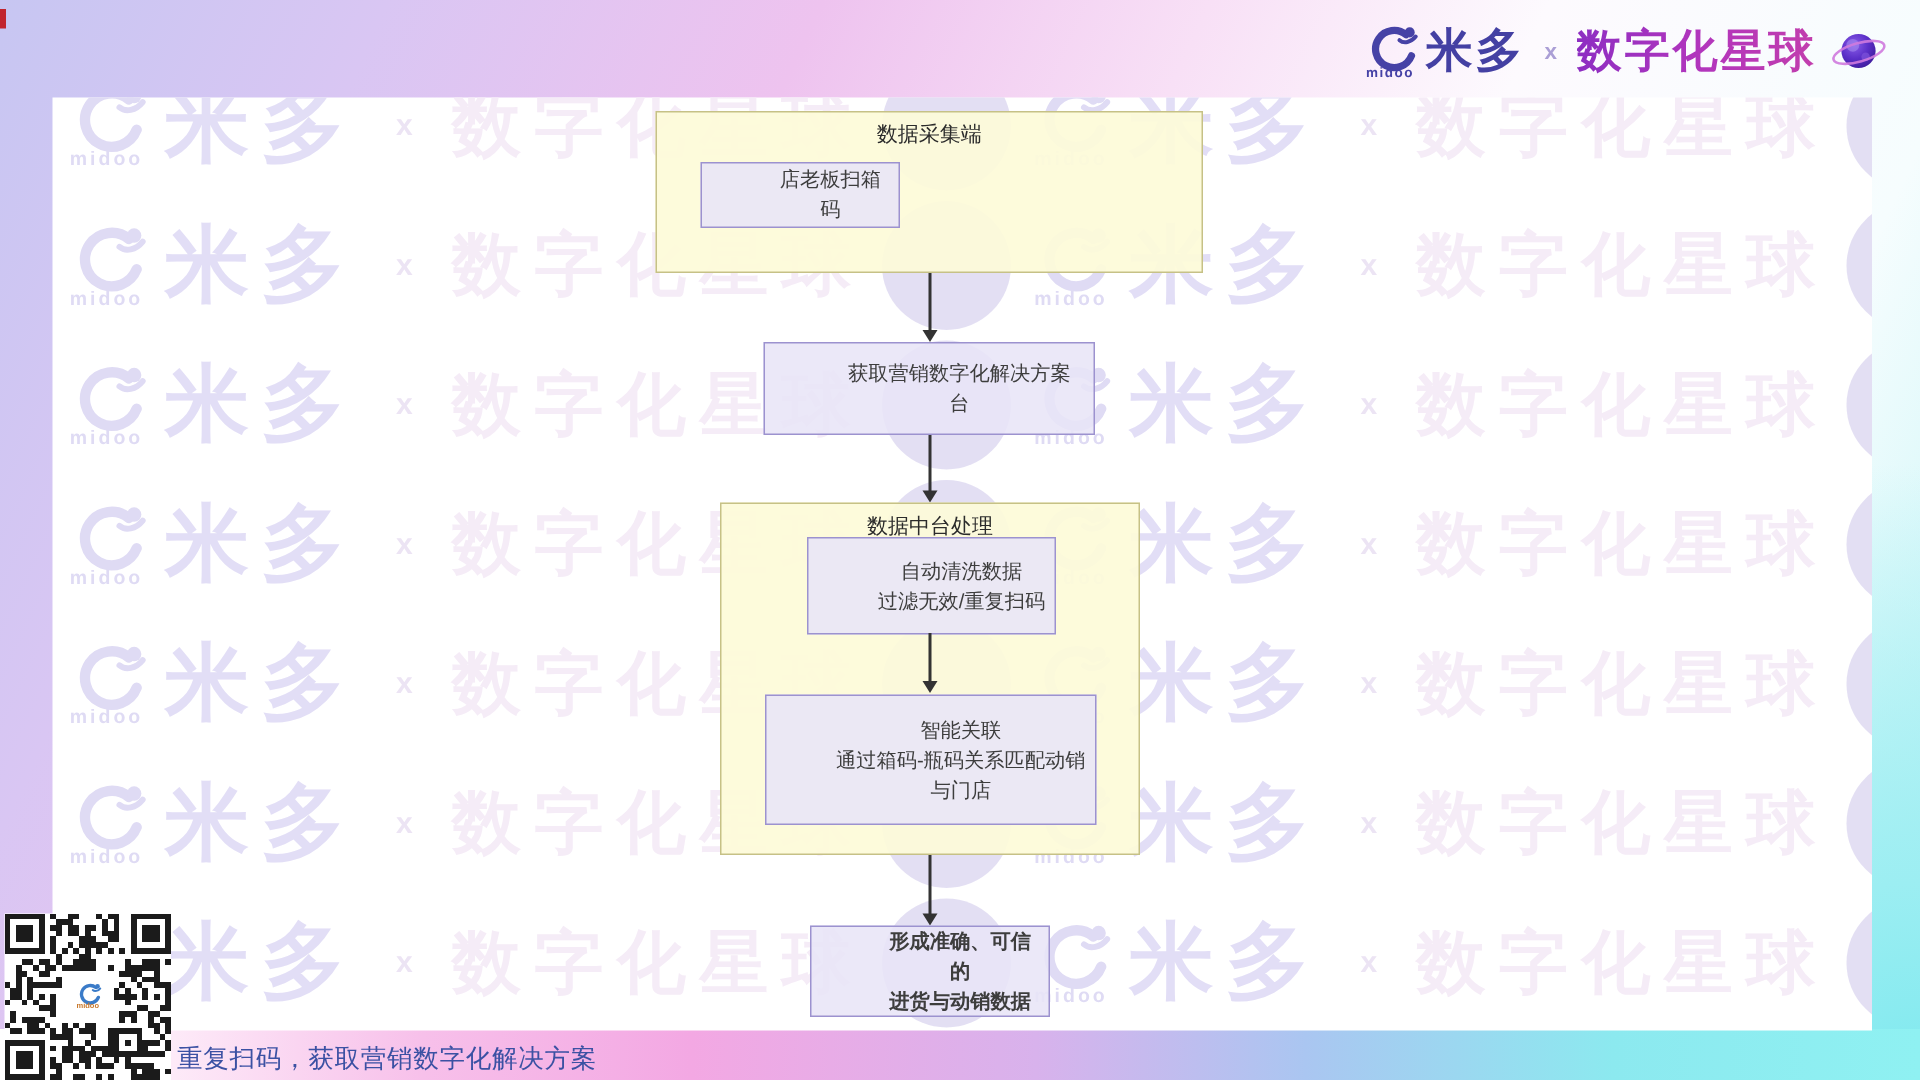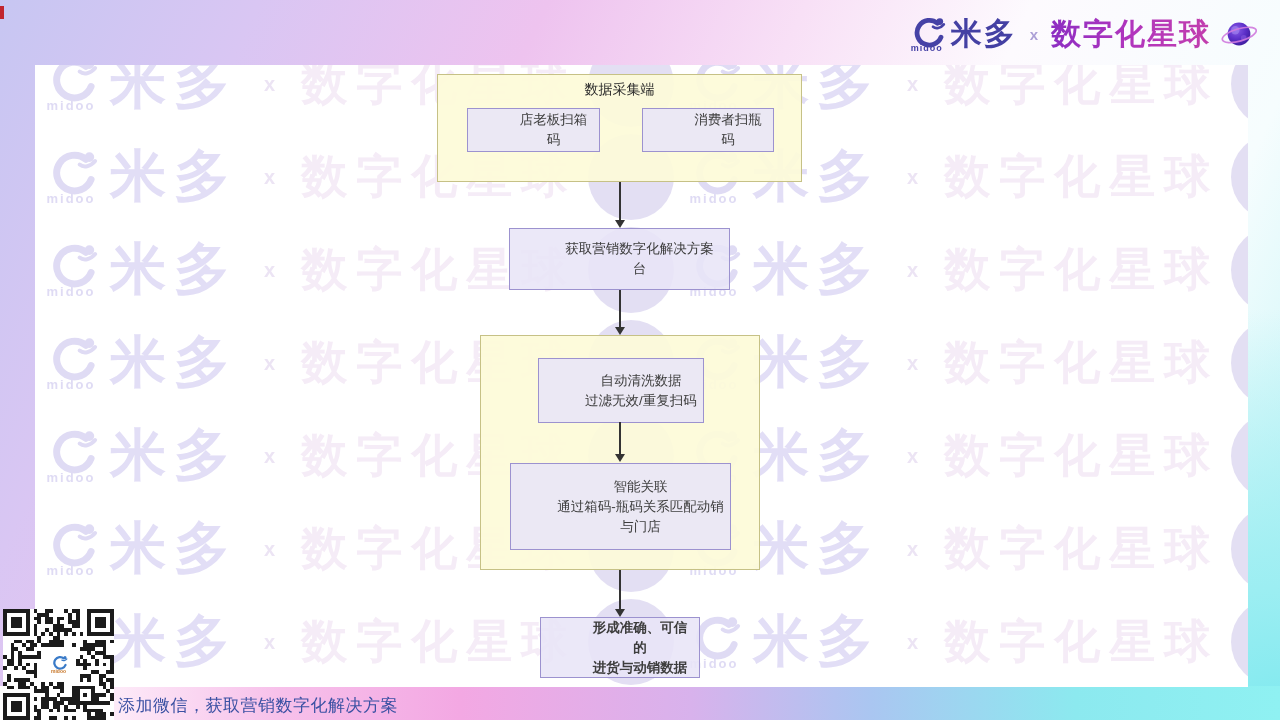--- a/index.html
+++ b/index.html
@@ -312,37 +312,35 @@
       </div>
     </div>
 
   <div class="fc">
 
     <div class="ybox" style="left:402px; top:9px; width:365px; height:108px;">
       <div class="box-title">数据采集端</div>
       <div class="pbox" style="left:29px; top:33px; width:133px; height:44px;">
         <div class="box-text">店老板扫箱码</div>
       </div>
-      <div class="pbox" style="left:204px; top:33px; width:132px; height:44px;">
-        <div class="box-text">消费者扫瓶码</div>
-      </div>
     </div>
 
     <div class="arrow-line" style="left:584px; top:117px; height:39px;"></div>
     <div class="arrow-head" style="left:580px; top:155px;"></div>
 
     <div class="pbox" style="left:474px; top:163px; width:221px; height:62px;">
       <div class="box-text">获取营销数字化解决方案
 台</div>
     </div>
 
     <div class="arrow-line" style="left:584px; top:225px; height:38px;"></div>
     <div class="arrow-head" style="left:580px; top:262px;"></div>
 
     <div class="ybox" style="left:445px; top:270px; width:280px; height:235px;">
+      <div class="box-title">数据中台处理</div>
       <div class="pbox" style="left:57px; top:22px; width:166px; height:65px;">
         <div class="box-text">自动清洗数据
 过滤无效/重复扫码</div>
       </div>
       <div class="pbox" style="left:29px; top:127px; width:221px; height:87px;">
         <div class="box-text">智能关联
 通过箱码-瓶码关系匹配动销
 与门店</div>
       </div>
     </div>
@@ -738,13 +736,13 @@
   <div class="qr-logo">
     <svg width="20" height="15" viewBox="0 0 48 40">
       <path d="M37 9 A15.5 15.5 0 1 0 41.5 26.5" fill="none" stroke="#3a7bc8" stroke-width="6" stroke-linecap="round"></path>
       <circle cx="40" cy="7" r="4.2" fill="#3a7bc8"></circle>
       <path d="M31.5 13.5 C35 16.5 41 15.5 45 10.5" fill="none" stroke="#3a7bc8" stroke-width="3.4" stroke-linecap="round"></path>
     </svg>
     <span class="qr-logo-sub">midoo</span>
   </div>
 </div>
 
-<div class="caption">添加微信，获取营销数字化解决方案</div>
+<div class="caption">重复扫码，获取营销数字化解决方案</div>
 
 </body></html>

